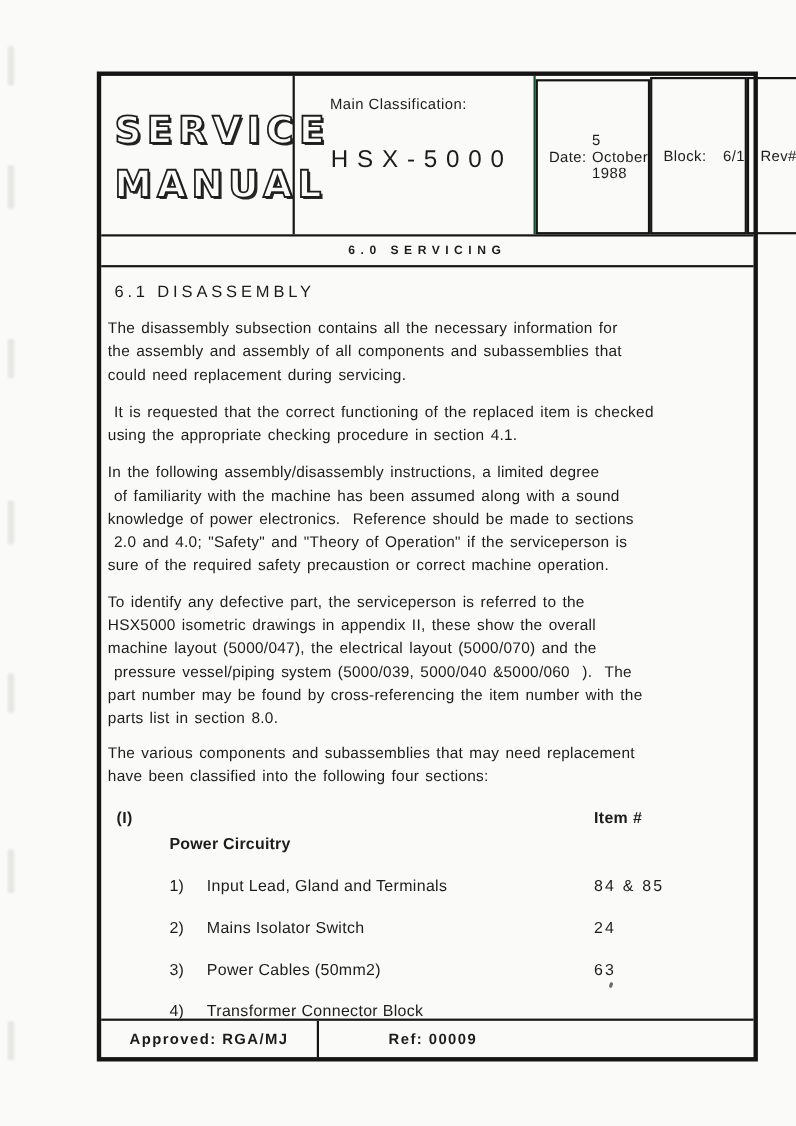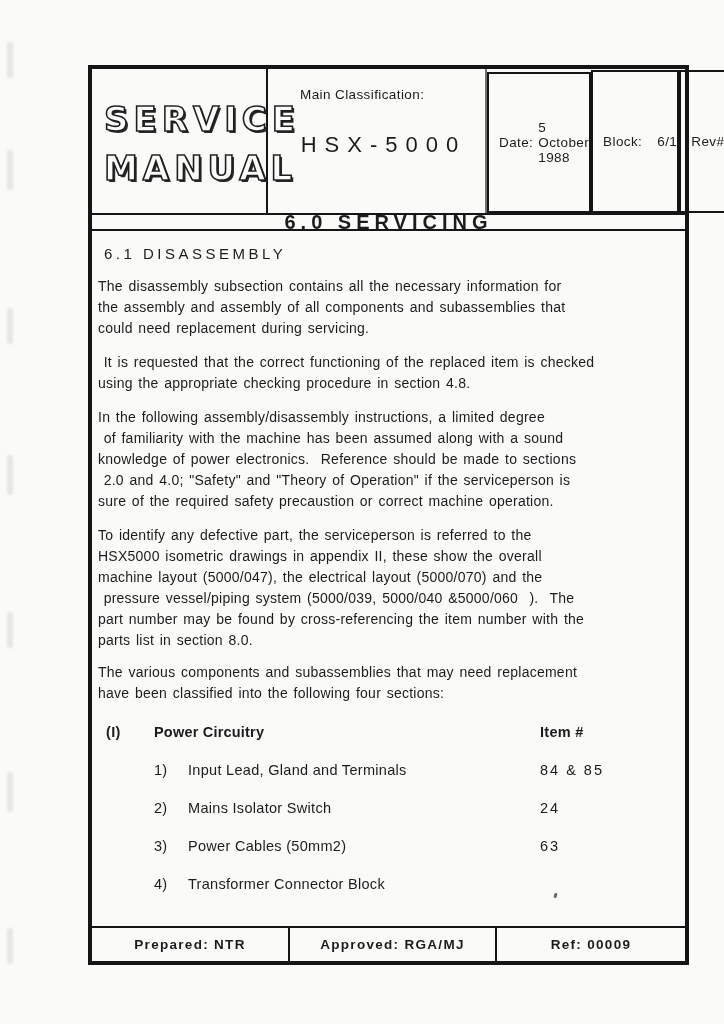--- a/index.html
+++ b/index.html
@@ -45,21 +45,21 @@
     font-family: "DejaVu Sans", sans-serif;
     font-size: 34px;
     font-weight: bold;
     letter-spacing: 5px;
     line-height: 49px;
     color: #fbfbf9;
     -webkit-text-stroke: 1.6px #1e1e1e;
     text-shadow: 2px 2px 0 #2a2a2a;
   }
   .hdr-class {
-    border-right: 2px solid #737373;
+    border-right: 2px solid #14532d;
     padding: 18px 0 0 0;
   }
   .class-label {
     padding-left: 32px;
     font-size: 13.5px;
     letter-spacing: 0.4px;
   }
   .model {
     margin-top: 30px;
     text-align: center;
@@ -80,26 +80,26 @@
     align-items: center;
     gap: 15px;
     padding-left: 10px;
     font-size: 13.5px;
     letter-spacing: 0.4px;
   }
   .meta-row:first-child { margin-top: 0; gap: 5px; }
 
   
   .band {
-    height: 16px;
+    height: 28px;
     border-bottom: 2px solid #151515;
     display: flex;
     align-items: center;
     justify-content: center;
-    font-size: 20px;
+    font-size: 11px;
     font-weight: bold;
     letter-spacing: 5px;
   }
 
   
   .main {
     flex: 1;
     position: relative;
     padding: 14px 6px 0 6px;
     overflow: hidden;
@@ -124,21 +124,21 @@
   .list-row {
     display: grid;
     grid-template-columns: 48px 34px 352px 1fr;
     padding-left: 8px;
     margin-bottom: 17px;
     font-size: 14.5px;
     line-height: 21px;
     letter-spacing: 0.3px;
   }
   .list-row .roman { font-weight: bold; }
-  .list-row .sect-title { grid-column: 2 / 4; font-weight: bold; letter-spacing: 0.2px; }
+  .list-row .sect-title { grid-column: 2 / 4; font-weight: bold; letter-spacing: 0.2px; margin-top: 24px; }
   .list-row .item-head { font-weight: bold; }
   .list-row .item-val { letter-spacing: 2px; }
 
   .speck {
     position: absolute;
     width: 3px; height: 5px;
     background: #6a6a66;
     border-radius: 2px;
     transform: rotate(18deg);
     right: 128px; bottom: 28px;
@@ -208,21 +208,21 @@
     <span>6.0   SERVICING</span>
   </div>
 
   <div class="main">
     <div class="h61">6.1   DISASSEMBLY</div>
 
     <div class="para">The disassembly subsection contains all the necessary information for
 the assembly and assembly of all components and subassemblies that
 could need replacement during servicing.</div>
     <div class="para"> It is requested that the correct functioning of the replaced item is checked
-using the appropriate checking procedure in section 4.8.</div>
+using the appropriate checking procedure in section 4.1.</div>
     <div class="para">In the following assembly/disassembly instructions, a limited degree
  of familiarity with the machine has been assumed along with a sound
 knowledge of power electronics.  Reference should be made to sections
  2.0 and 4.0; "Safety" and "Theory of Operation" if the serviceperson is
 sure of the required safety precaustion or correct machine operation.</div>
     <div class="para p3">To identify any defective part, the serviceperson is referred to the
 HSX5000 isometric drawings in appendix II, these show the overall
 machine layout (5000/047), the electrical layout (5000/070) and the
  pressure vessel/piping system (5000/039, 5000/040 &amp;5000/060  ).  The
 part number may be found by cross-referencing the item number with the
@@ -259,18 +259,17 @@
         <span>4)</span>
         <span>Transformer Connector Block</span>
         <span class="item-val"></span>
       </div>
     </div>
 
     <div class="speck"></div>
   </div>
 
   <div class="footer">
-    <div class="f-cell">Prepared: NTR</div>
     <div class="f-cell">Approved: RGA/MJ</div>
     <div class="f-cell">Ref: 00009</div>
   </div>
 
 </div>
 
 </body></html>

